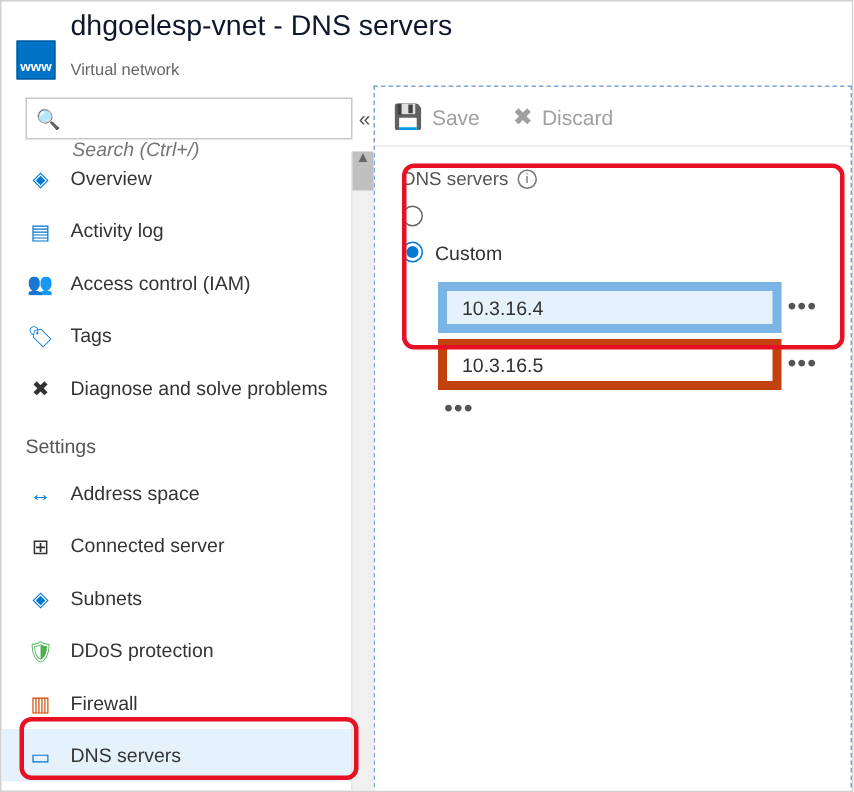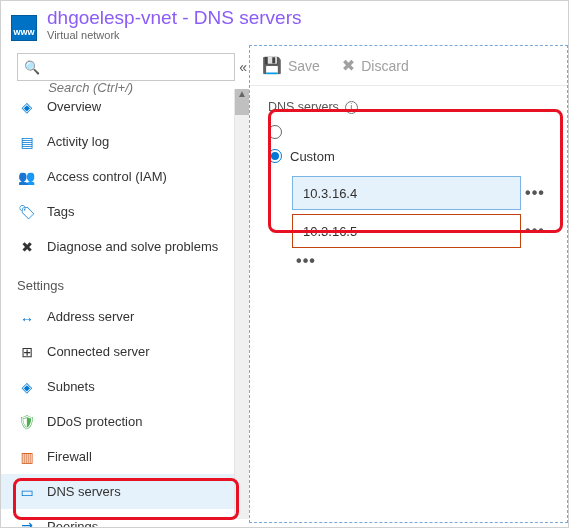--- a/index.html
+++ b/index.html
@@ -1,21 +1,21 @@
 <!DOCTYPE html>
 <html><head>
 <meta charset="utf-8">
 <style>
   * { box-sizing: border-box; }
   html, body { margin:0; padding:0; font-family: "Segoe UI", Arial, sans-serif; font-size:13px; color:#323130; background:#fff; }
   .frame { width:569px; height:528px; border:1px solid #d0d0d0; position:relative; overflow:hidden; }
   .header { display:flex; align-items:flex-end; padding:6px 10px 4px 10px; }
   .header-icon { width:26px; height:26px; background:#0072c6; color:#fff; display:flex; align-items:flex-end; justify-content:center; font-size:9px; line-height:12px; padding-bottom:2px; margin-right:10px; border:1px solid #005a9e; font-weight:bold;}
-  .header-title { font-size:19px; font-weight:400; color:#8b5cf6; }
-  .header-sub { font-size:11px; color:#666; margin-top:0px;}
+  .header-title { font-size:19px; font-weight:400; color:#0f172a; }
+  .header-sub { font-size:11px; color:#666; margin-top:12px;}
   .body { display:flex; height:calc(100% - 48px); }
   .sidebar { width:248px; border-right:none; padding:8px 0 0 0; position:relative;}
   .search-row { display:flex; align-items:center; padding:0 8px 8px 16px;}
   .search-box { flex:1; display:flex; align-items:center; border:1px solid #c8c8c8; height:28px; padding:0 6px; color:#999; background:#fff;}
   .search-box input { border:none; outline:none; flex:1; font-style:italic; color:#777; font-size:13px; background:transparent;margin-top:41px;}
   .collapse-caret { width:20px; text-align:center; font-size:14px; color:#555; cursor:pointer; margin-left:4px;}
   .nav-wrap { position:relative; height:calc(100% - 40px); padding-right:14px; }
   .nav-wrap::after{ content:""; position:absolute; right:0; top:0; bottom:0; width:14px; background:#f0f0f0; border-left:1px solid #e5e5e5;}
   .scroll-thumb{ position:absolute; right:0; top:0; width:14px; height:26px; background:#c0c0c0; z-index:2;}
   .scroll-thumb::before{content:"▲"; position:absolute; left:2px; top:-1px; font-size:10px; color:#666;}
@@ -34,21 +34,21 @@
   .content { padding:14px 18px; }
   .field-label { font-size:12.5px; color:#555; display:flex; align-items:center; margin-bottom:6px;}
   .info-ic { width:13px;height:13px;border:1px solid #777;border-radius:50%;display:inline-flex;align-items:center;justify-content:center;font-size:9px;color:#666;margin-left:6px; line-height:1;}
   .radio-row { display:flex; align-items:center; height:24px; font-size:13px; color:#333; cursor:pointer;}
   .radio { width:14px;height:14px;border:1px solid #666;border-radius:50%; margin-right:8px; display:inline-flex; align-items:center; justify-content:center;}
   .radio.checked { border-color:#0078d4;}
   .radio.checked::after{content:"";width:8px;height:8px;background:#0078d4;border-radius:50%;}
   .struck { text-decoration:line-through; color:#888;}
   .dns-list { margin-top:8px; margin-left:24px;}
   .dns-item { display:flex; align-items:center; margin-bottom:4px;}
-  .dns-box { flex:1; border:1px solid #c2410c; height:34px; display:flex; align-items:center; padding:0 10px; font-size:13px; background:#fff;}
+  .dns-box { flex:1; border:6px solid #c2410c; height:34px; display:flex; align-items:center; padding:0 10px; font-size:13px; background:#fff;}
   .dns-box.sel { background:#e6f2fb; border-color:#7bb5e6;}
   .dns-item .more { width:28px; text-align:center; font-size:16px; font-weight:bold; color:#555; letter-spacing:1px; cursor:pointer;}
   .add-box { flex:1; border:1px solid #c8c8c8; height:26px; display:flex; align-items:center; padding:0 8px; font-size:12px; font-style:italic; color:#888; background:#fff;}
 </style>
 </head>
 <body>
 
 <div class="frame">
 
   <div class="header">
@@ -91,21 +91,21 @@
             </li>
             <li>
               <span class="ic" style="color:#333333">✖</span>
               <span class="lbl">Diagnose and solve problems</span>
             </li>
           </ul>
         <div class="section-title">Settings</div>
         <ul class="nav" id="nav-settings">
             <li>
               <span class="ic" style="color:#0078d4">↔</span>
-              <span class="lbl">Address server</span>
+              <span class="lbl">Address space</span>
             </li>
             <li>
               <span class="ic" style="color:#333333">⊞</span>
               <span class="lbl">Connected server</span>
             </li>
             <li>
               <span class="ic" style="color:#0078d4">◈</span>
               <span class="lbl">Subnets</span>
             </li>
             <li>

